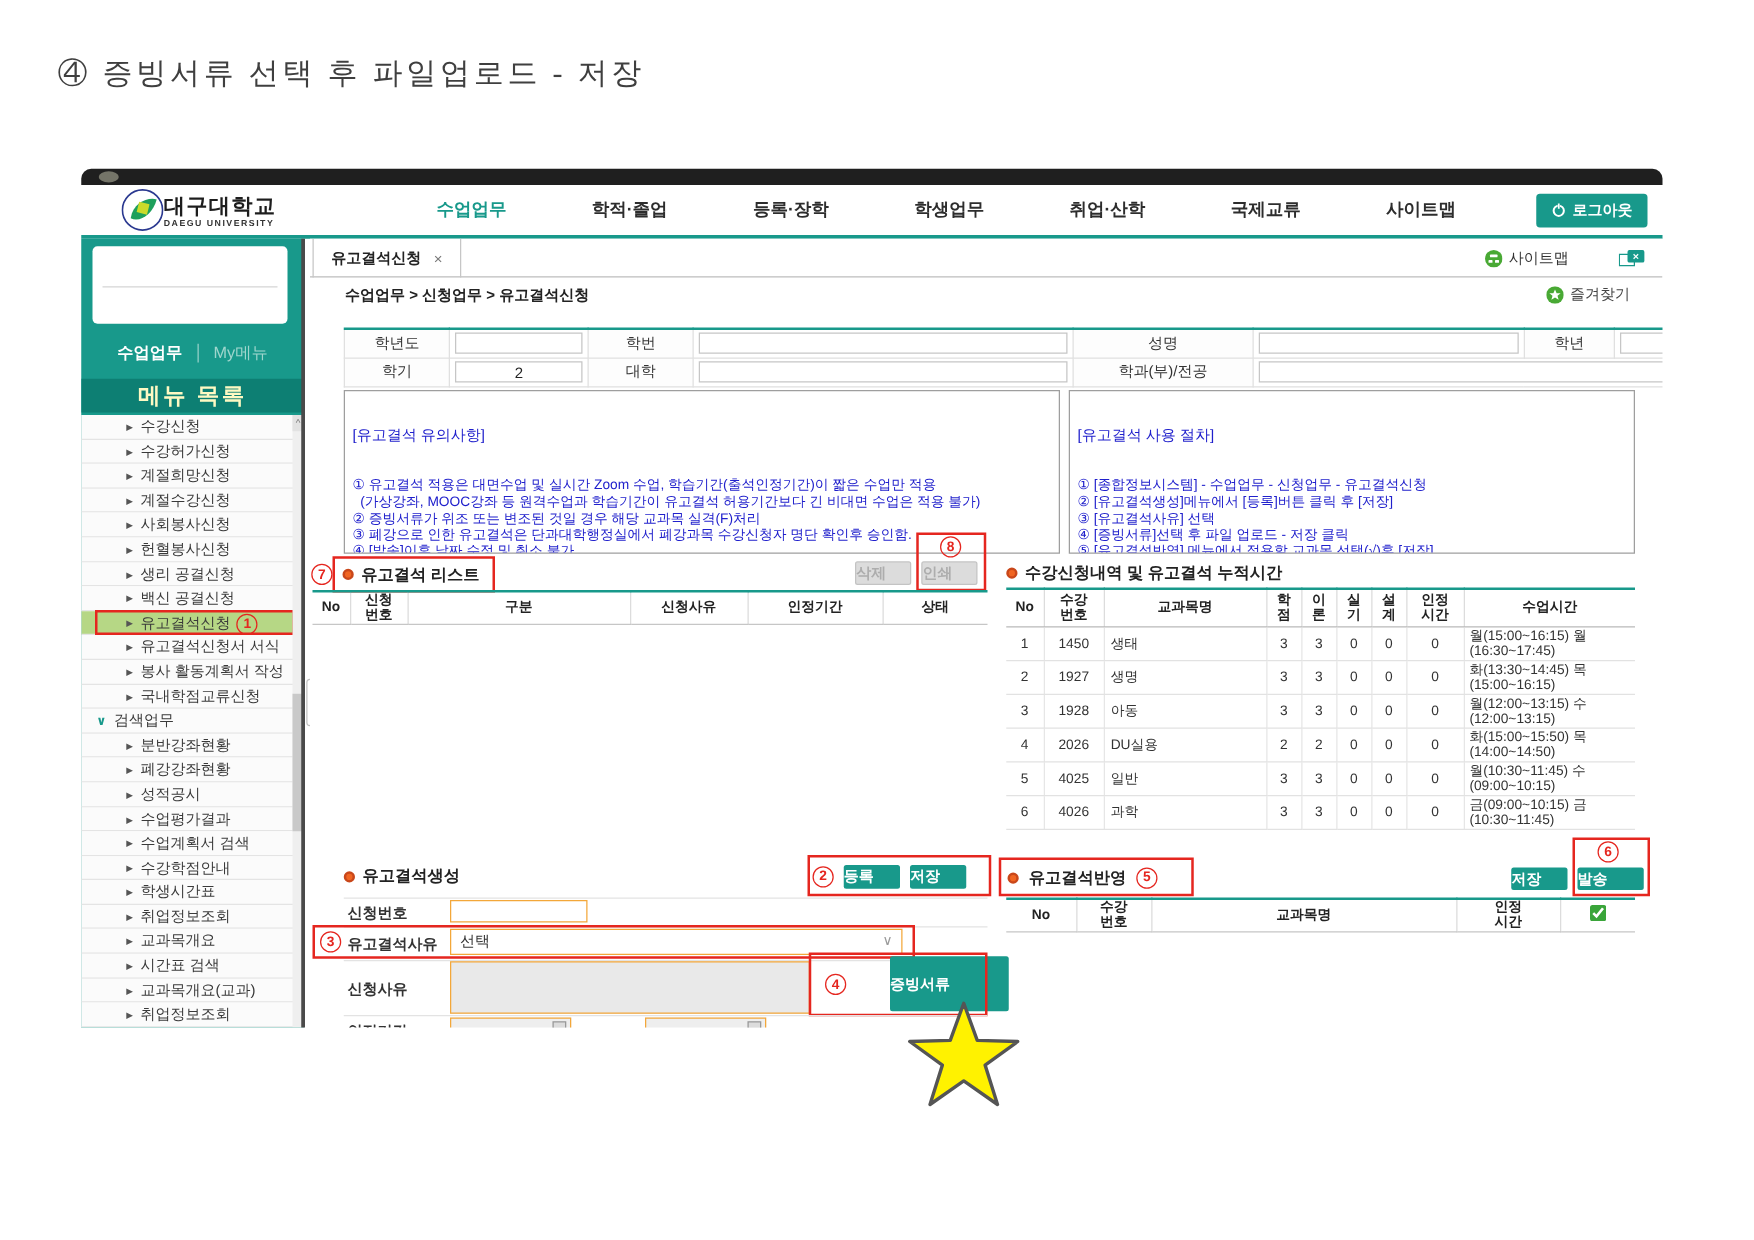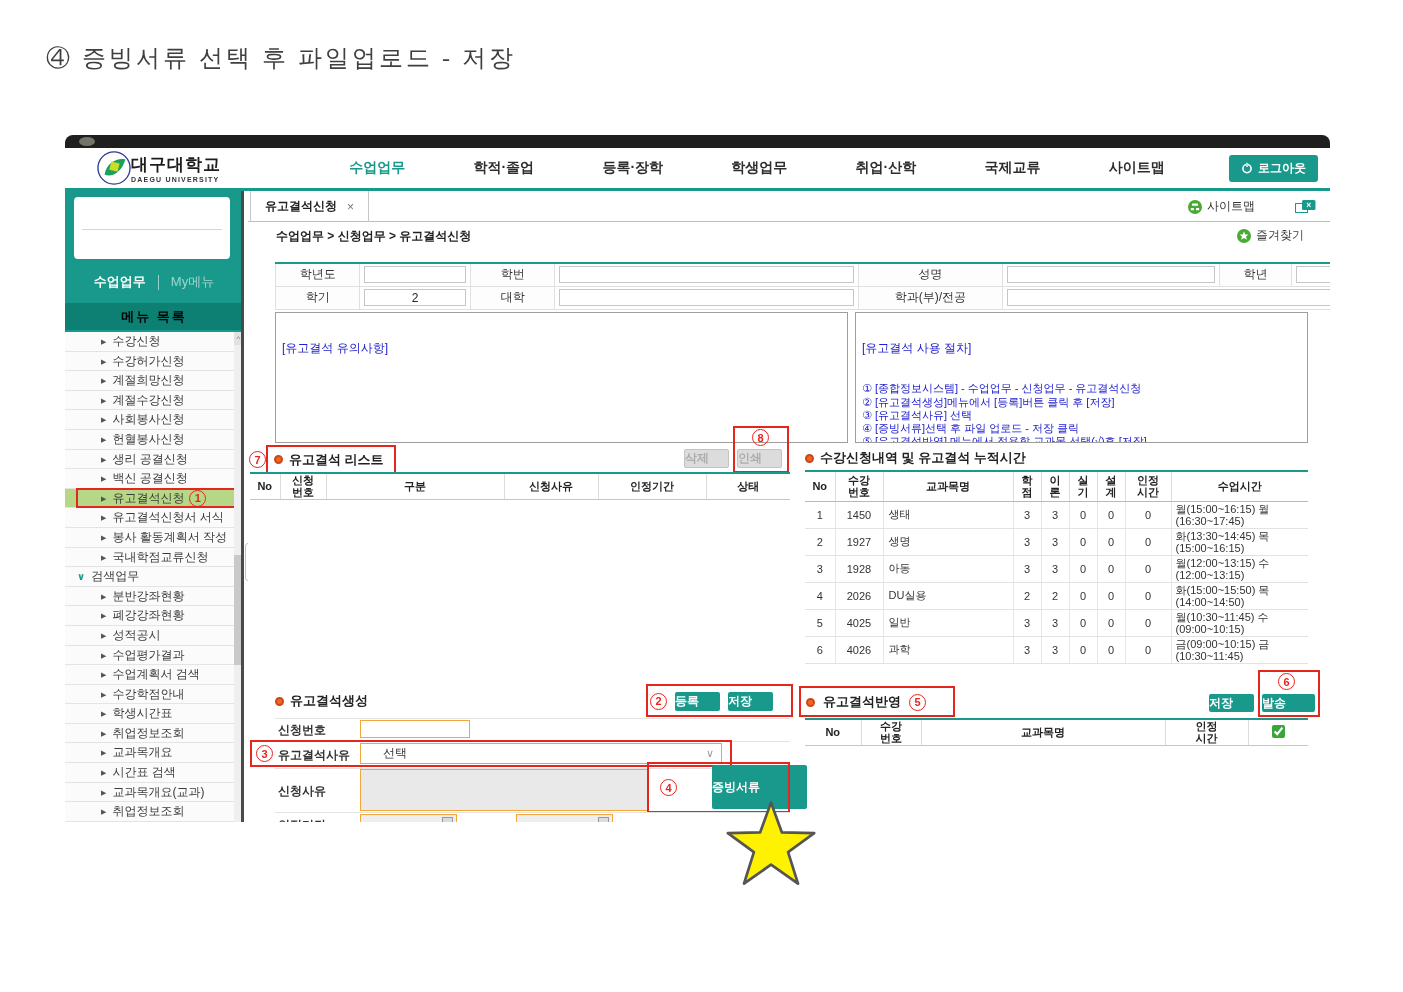--- a/index.html
+++ b/index.html
@@ -30,21 +30,21 @@
 
   
   .sidebar { position:absolute; left:0; top:56px; width:178px; height:631px; background:#18998b; overflow:hidden; }
   .login-box { position:absolute; left:9px; top:6px; width:156px; height:62px; background:#fff; border-radius:4px; }
   .login-div { position:absolute; left:8px; right:8px; top:32px; height:1px; background:#d5d5d5; }
   .side-tabs { position:absolute; left:0; top:74px; width:178px; height:34px; display:flex; align-items:center; justify-content:center; gap:12px; }
   .side-tab { font-size:13px; font-weight:bold; color:#fff; cursor:pointer; }
   .side-tab.dim { color:#9fd6cd; font-weight:normal; }
   .side-sep { width:1px; height:15px; background:rgba(255,255,255,.55); }
   .menu-head { position:absolute; left:0; top:112px; width:178px; height:27px; background:#0d7f73;
-    color:#000000; font-size:13px; font-weight:bold; text-align:center; line-height:27px; letter-spacing:2px; }
+    color:#fef9c3; font-size:18px; font-weight:bold; text-align:center; line-height:27px; letter-spacing:2px; }
   .menu { position:absolute; left:0; top:141px; width:178px; height:490px; background:#fbfbfb; overflow:hidden; }
   .mi { position:relative; height:19.6px; line-height:19.6px; border-bottom:1px solid #e4e4e4;
     padding-left:36px; font-size:12px; color:#3a3a3a; white-space:nowrap; cursor:pointer; background:#fbfbfb; }
   .mi .arr { font-size:7px; color:#555; margin-right:6px; vertical-align:1px; }
   .mi.parent { padding-left:12px; }
   .mi.parent .chev { color:#18998b; font-weight:bold; font-size:10px; margin-right:6px; }
   .mi.active { background:#b6d785; }
   .mi.active::after { content:""; position:absolute; left:11px; right:7px; top:-1px; bottom:-1px;
     border:2px solid #e5261f; pointer-events:none; }
   .mi .ann { margin-left:5px; }
@@ -120,21 +120,21 @@
   .enroll-table td:nth-child(9) { text-align:left; line-height:12px; padding-left:4px; }
 
   
   .create-title { position:absolute; left:27px; top:501px; }
   .create-btns { position:absolute; left:402px; top:496px; width:140px; height:28px; display:flex; align-items:center; gap:8px; }
   .create-btns .btn { width:45px; height:19px; line-height:19px; }
   .crow-line { position:absolute; left:27px; width:515px; height:1px; background:#e3e3e3; }
   .clab { position:absolute; font-size:12px; font-weight:bold; color:#333; }
   .cinput { position:absolute; border:1.5px solid #f3a73a; background:#fff; height:18px; }
   .csel { position:absolute; left:112px; top:552px; width:362px; height:21px; border:1.5px solid #f3a73a;
-    background:#fff; font-size:12px; color:#333; line-height:19px; padding-left:22px; cursor:pointer; }
+    background:#fff; font-size:12px; color:#333; line-height:19px; padding-left:7px; cursor:pointer; }
   .csel .chv { position:absolute; right:7px; top:0; color:#9a9a9a; font-size:11px; }
   .ctextarea { position:absolute; left:112px; top:578px; width:288px; height:42px; border:1.5px solid #f3a73a; background:#e9e9e9; }
   .file-btn { position:absolute; left:444px; top:574px; width:95px; height:44px; line-height:44px;margin-left:20px; }
   .date-inp { position:absolute; top:623px; width:97px; height:18px; border:1.5px solid #f3a73a; background:#eee; }
   .cal { position:absolute; right:3px; top:2px; width:11px; height:11px; border:1px solid #999; background:#dcdcdc; }
   .tilde { position:absolute; left:228px; top:626px; font-size:12px; color:#333; }
 
   
   .apply-title-box { position:absolute; left:553px; top:497px; width:152px; height:28px;
     display:flex; align-items:center; gap:8px; padding-left:5px; }
@@ -317,20 +317,25 @@
           <td class="lab">학과(부)/전공</td>
           <td colspan="3">
                 <div class="fld"></div>
               </td>
         </tr>
       </tbody>
         </table>
 
       <div class="notice notice-l">
         <div class="nt">[유고결석 유의사항]</div>
+        <div>① 유고결석 적용은 대면수업 및 실시간 Zoom 수업, 학습기간(출석인정기간)이 짧은 수업만 적용
+  (가상강좌, MOOC강좌 등 원격수업과 학습기간이 유고결석 허용기간보다 긴 비대면 수업은 적용 불가)
+② 증빙서류가 위조 또는 변조된 것일 경우 해당 교과목 실격(F)처리
+③ 폐강으로 인한 유고결석은 단과대학행정실에서 폐강과목 수강신청자 명단 확인후 승인함.
+④ [발송]이후 날짜 수정 및 취소 불가</div>
       </div>
       <div class="notice notice-r">
         <div class="nt">[유고결석 사용 절차]</div>
         <div>① [종합정보시스템] - 수업업무 - 신청업무 - 유고결석신청
 ② [유고결석생성]메뉴에서 [등록]버튼 클릭 후 [저장]
 ③ [유고결석사유] 선택
 ④ [증빙서류]선택 후 파일 업로드 - 저장 클릭
 ⑤ [유고결석반영] 메뉴에서 적용할 교과목 선택(√)후 [저장]
 ⑥ [발송]후 [승인]처리 대기(학과(부)장 승인) -&gt; 단과대학 행정실 승인)
   ([발송]이후에는 데이터 수정 및 삭제 불가)

